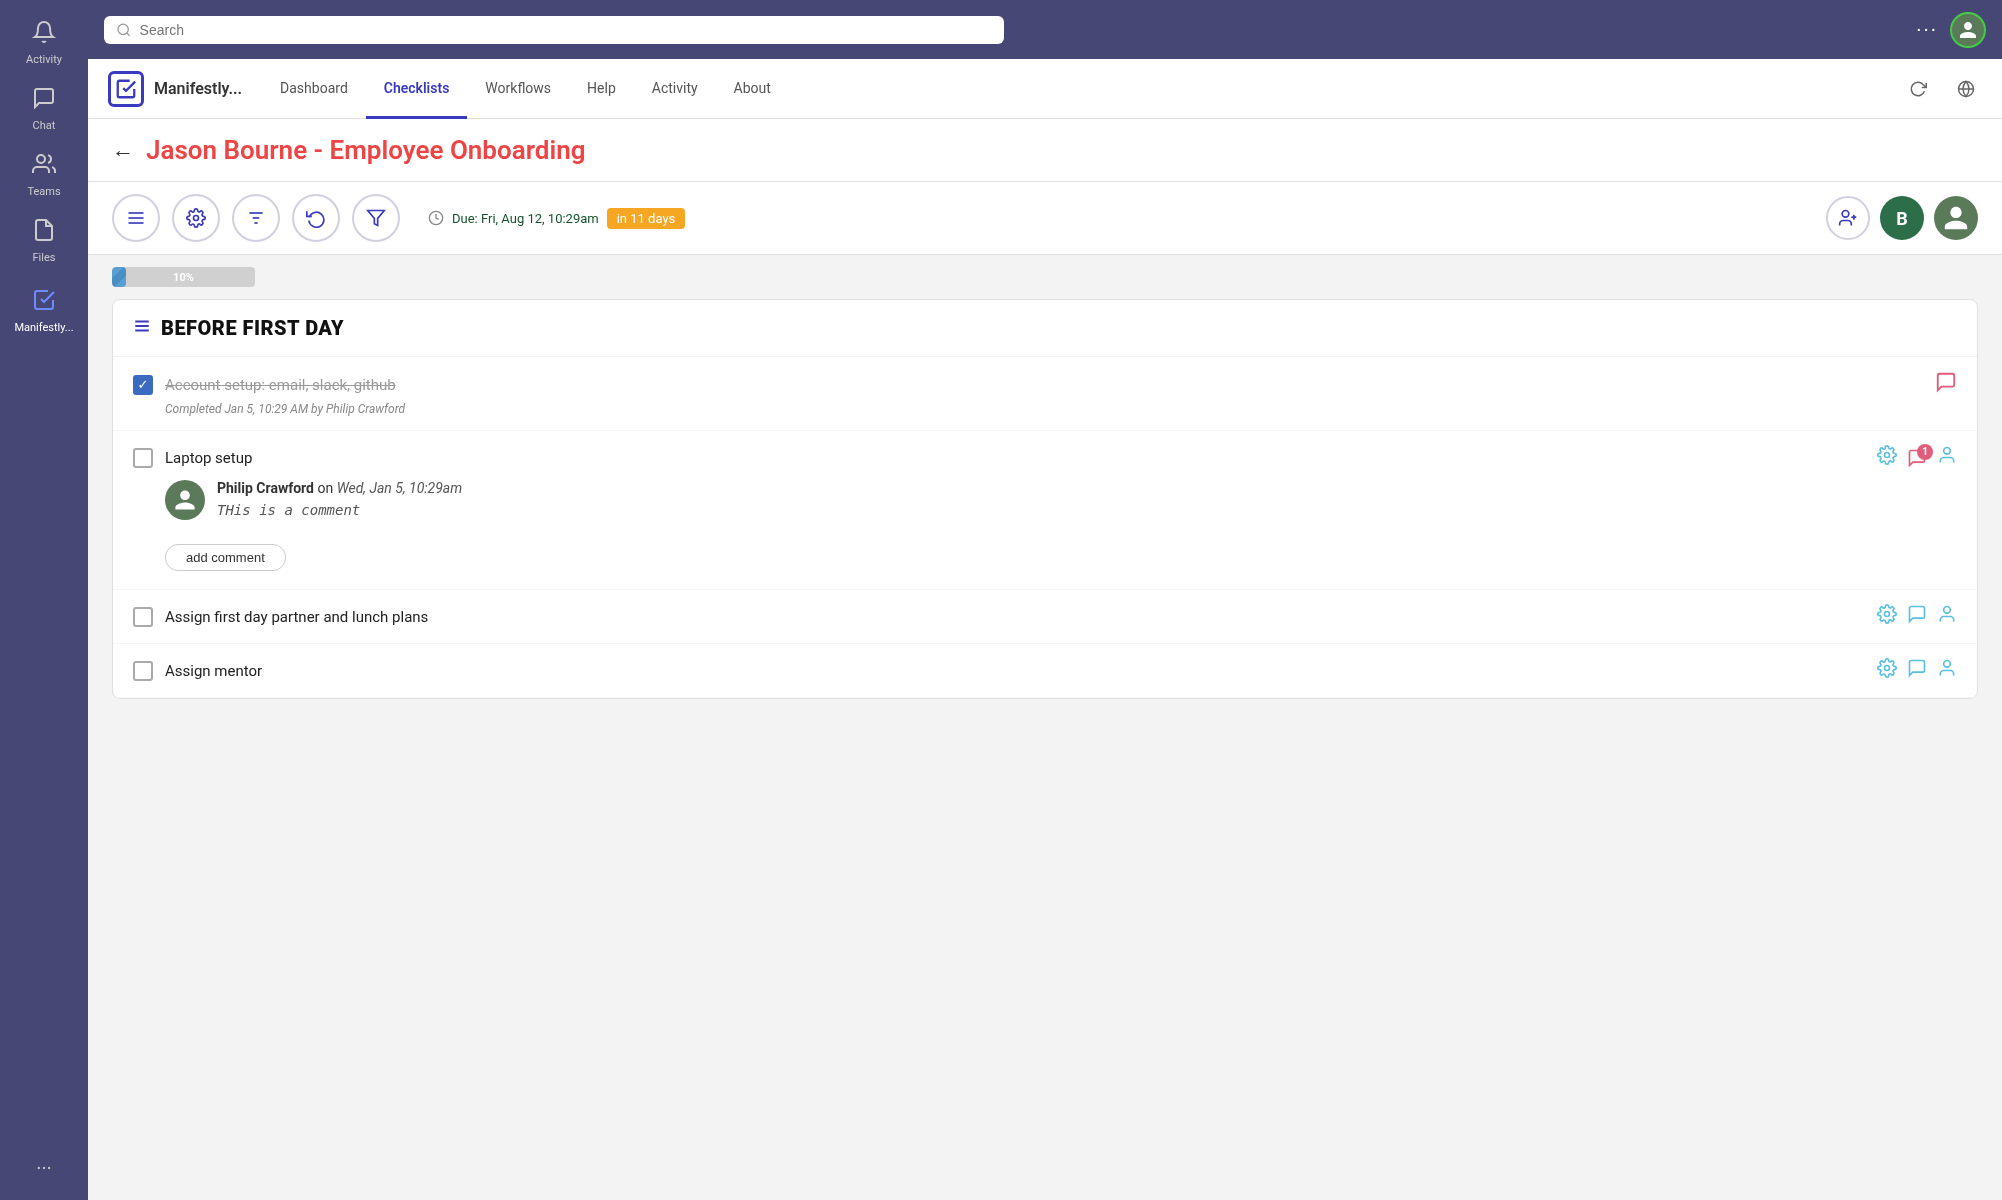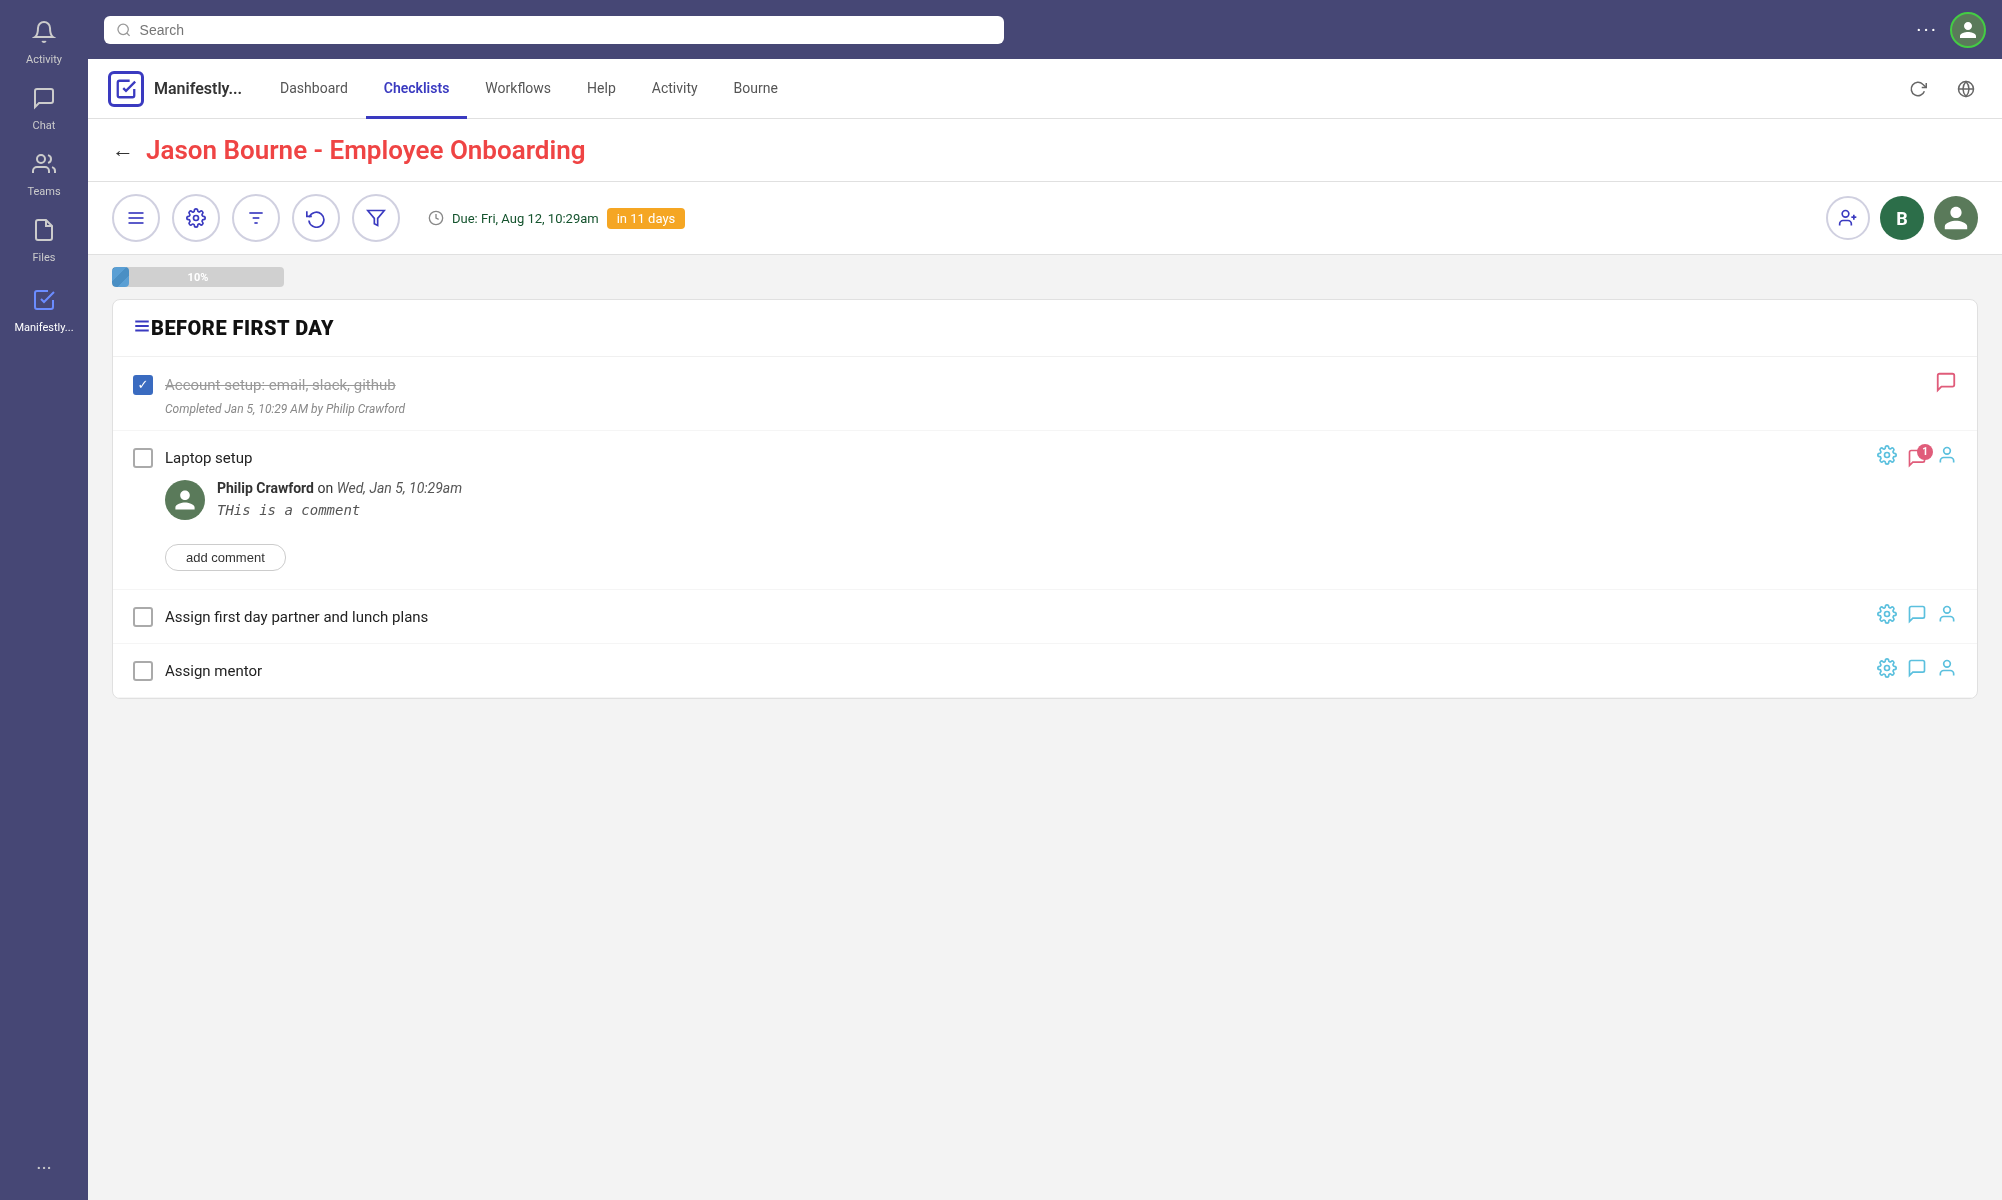--- a/index.html
+++ b/index.html
@@ -253,21 +253,21 @@
       display: flex; align-items: center; justify-content: center;
       overflow: hidden;
     }
 
     
     .progress-section {
       padding: 12px 24px;
       background: #f3f3f3;
     }
     .progress-bar-outer {
-      width: 172px;
+      width: 143px;
       height: 20px;
       background: #d0d0d0;
       border-radius: 4px;
       overflow: hidden;
       position: relative;
     }
     .progress-bar-inner {
       height: 100%;
       background: repeating-linear-gradient(
         -45deg,
@@ -293,20 +293,21 @@
       margin: 0 24px 24px;
       background: #fff;
       border-radius: 8px;
       border: 1px solid #e0e0e0;
       overflow: hidden;
     }
     .section-header {
       padding: 16px 20px;
       display: flex;
       align-items: center;
+      gap: 10px;
       border-bottom: 1px solid #f0f0f0;
     }
     .section-icon { color: #3a3ac0; font-size: 18px; }
     .section-title {
       font-size: 20px;
       font-weight: 900;
       color: #111;
       text-transform: uppercase;
       letter-spacing: 0.5px;
     }
@@ -515,21 +516,21 @@
           </svg>
         </div>
         <span class="app-logo-text">Manifestly...</span>
       </div>
       <nav class="app-nav">
         <div class="nav-item">Dashboard</div>
         <div class="nav-item active">Checklists</div>
         <div class="nav-item">Workflows</div>
         <div class="nav-item">Help</div>
         <div class="nav-item">Activity</div>
-        <div class="nav-item">Bourne</div>
+        <div class="nav-item">About</div>
       </nav>
       <div class="app-header-right">
         <button class="header-icon-btn">
           <svg width="18" height="18" viewBox="0 0 24 24" fill="none" stroke="#666" stroke-width="2">
             <polyline points="23 4 23 10 17 10"></polyline>
             <path d="M20.49 15a9 9 0 1 1-2.12-9.36L23 10"></path>
           </svg>
         </button>
         <button class="header-icon-btn">
           <svg width="18" height="18" viewBox="0 0 24 24" fill="none" stroke="#666" stroke-width="2">

